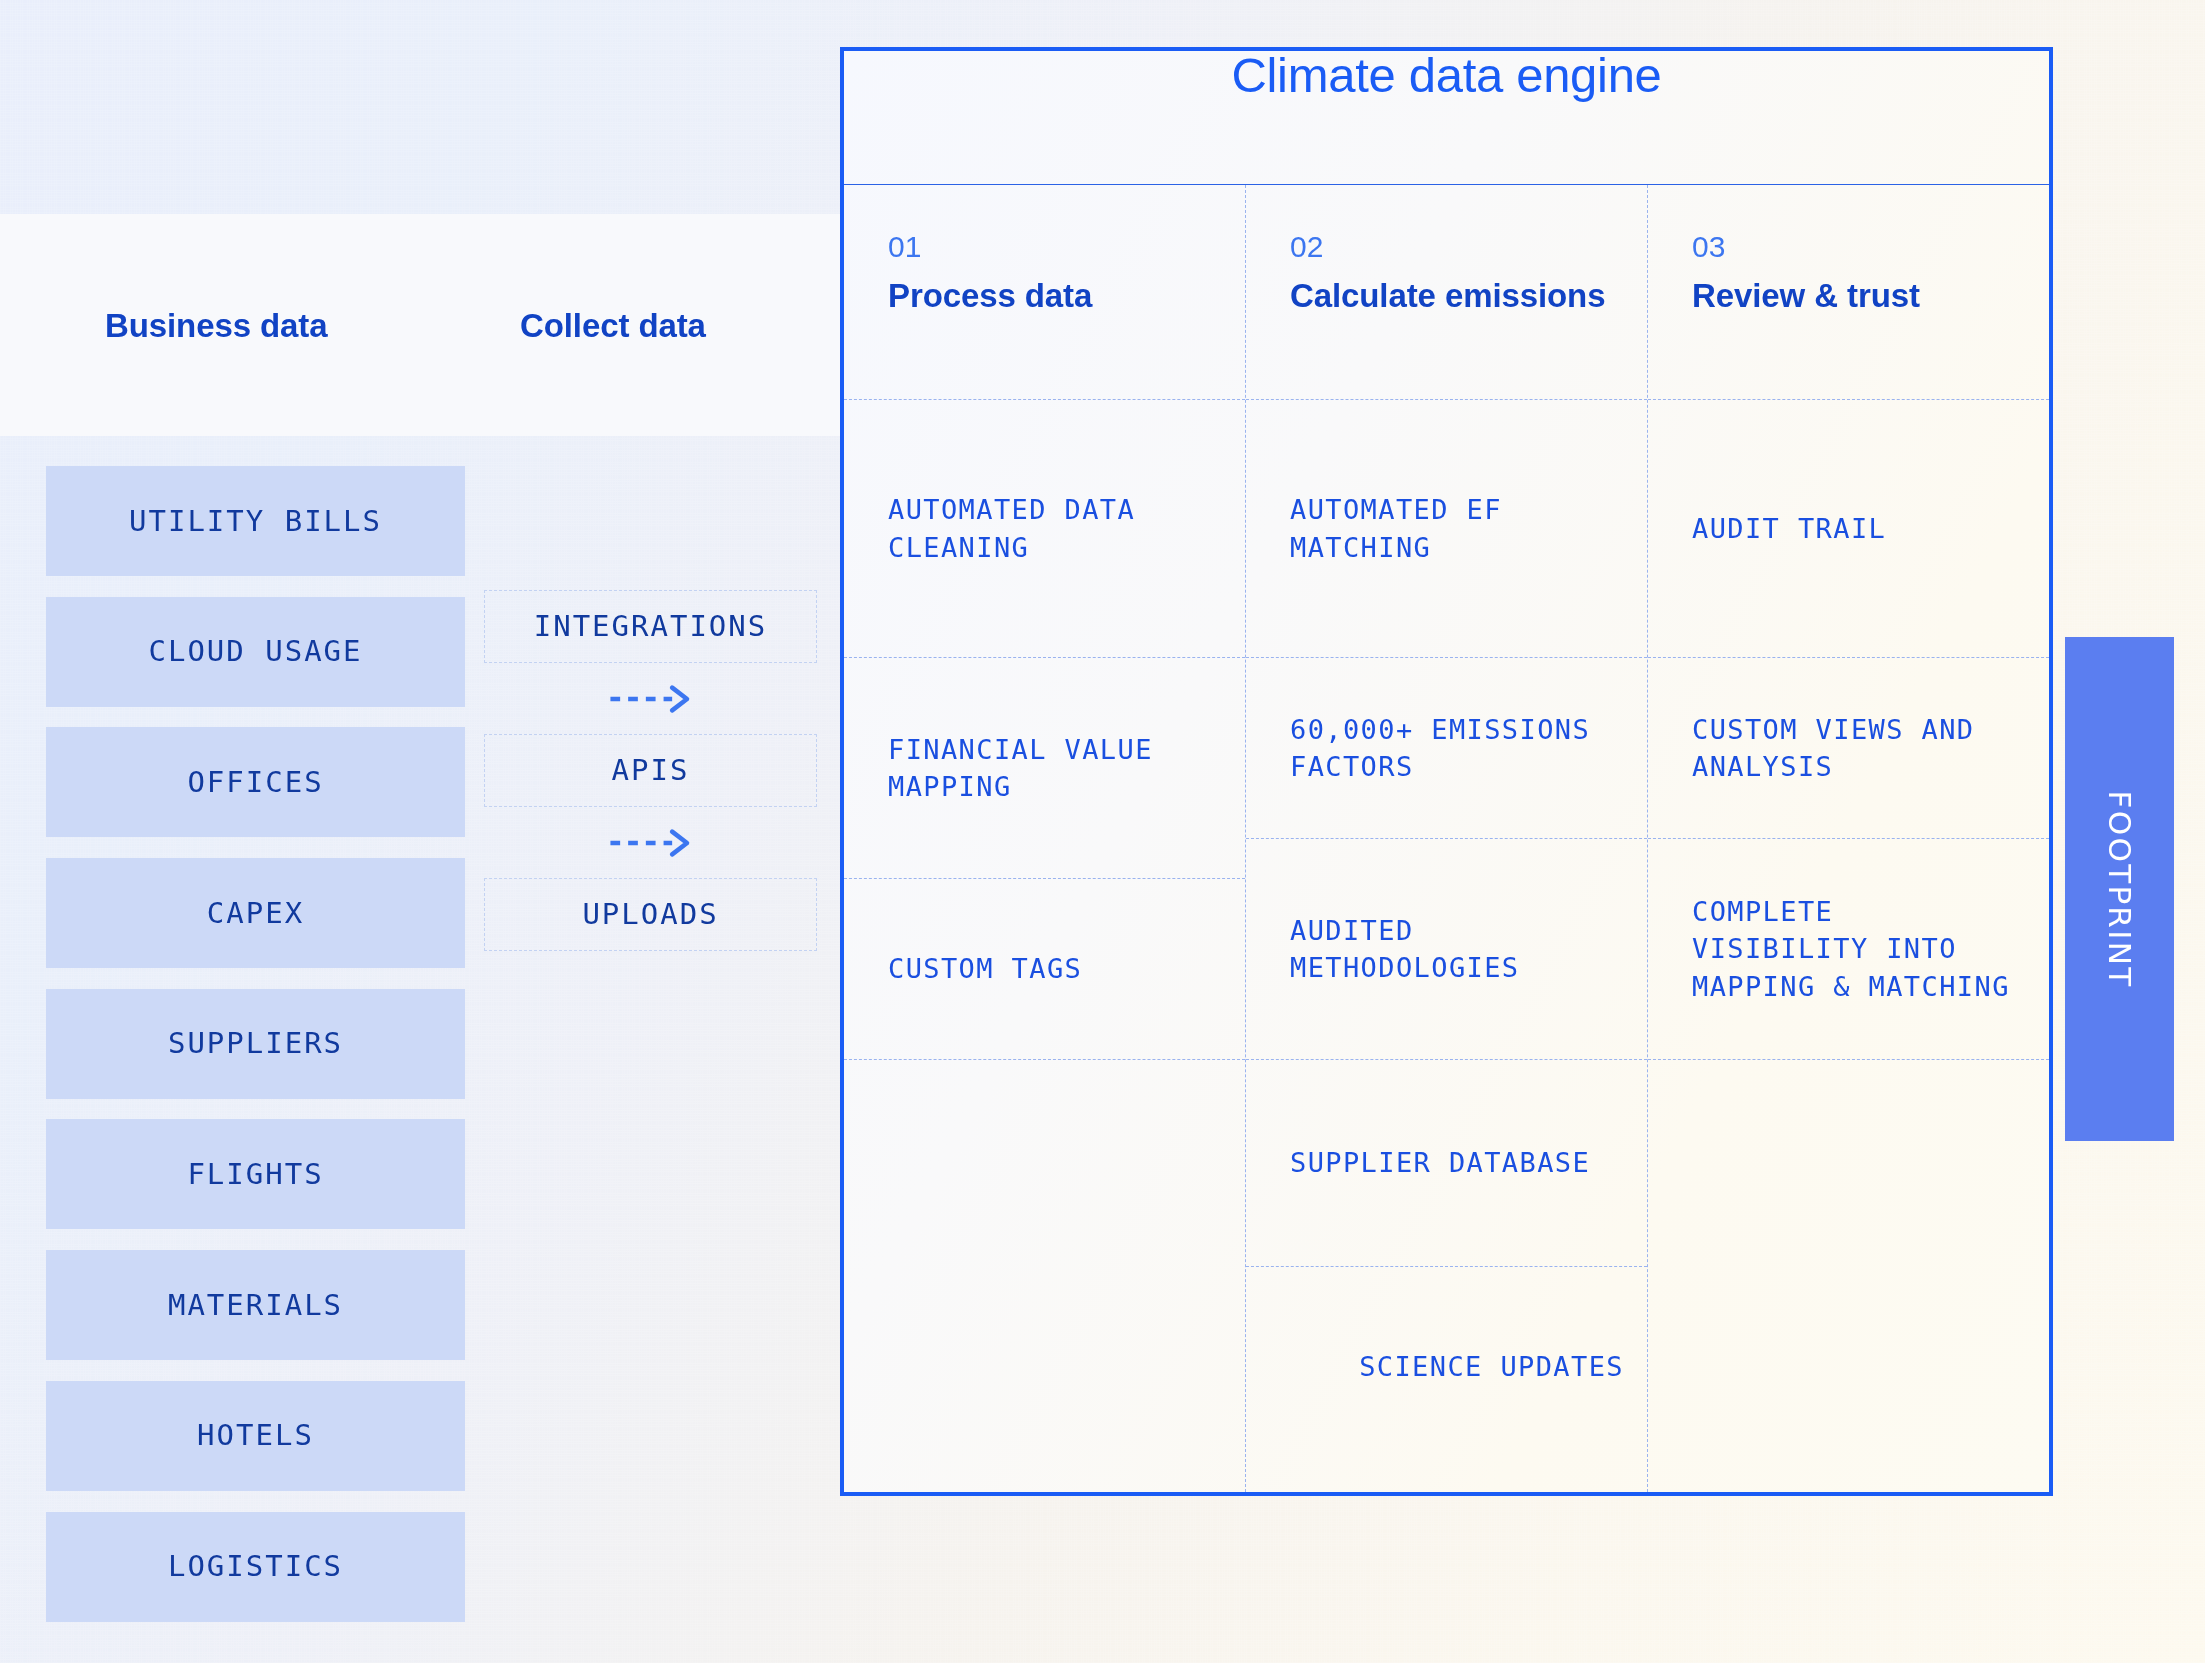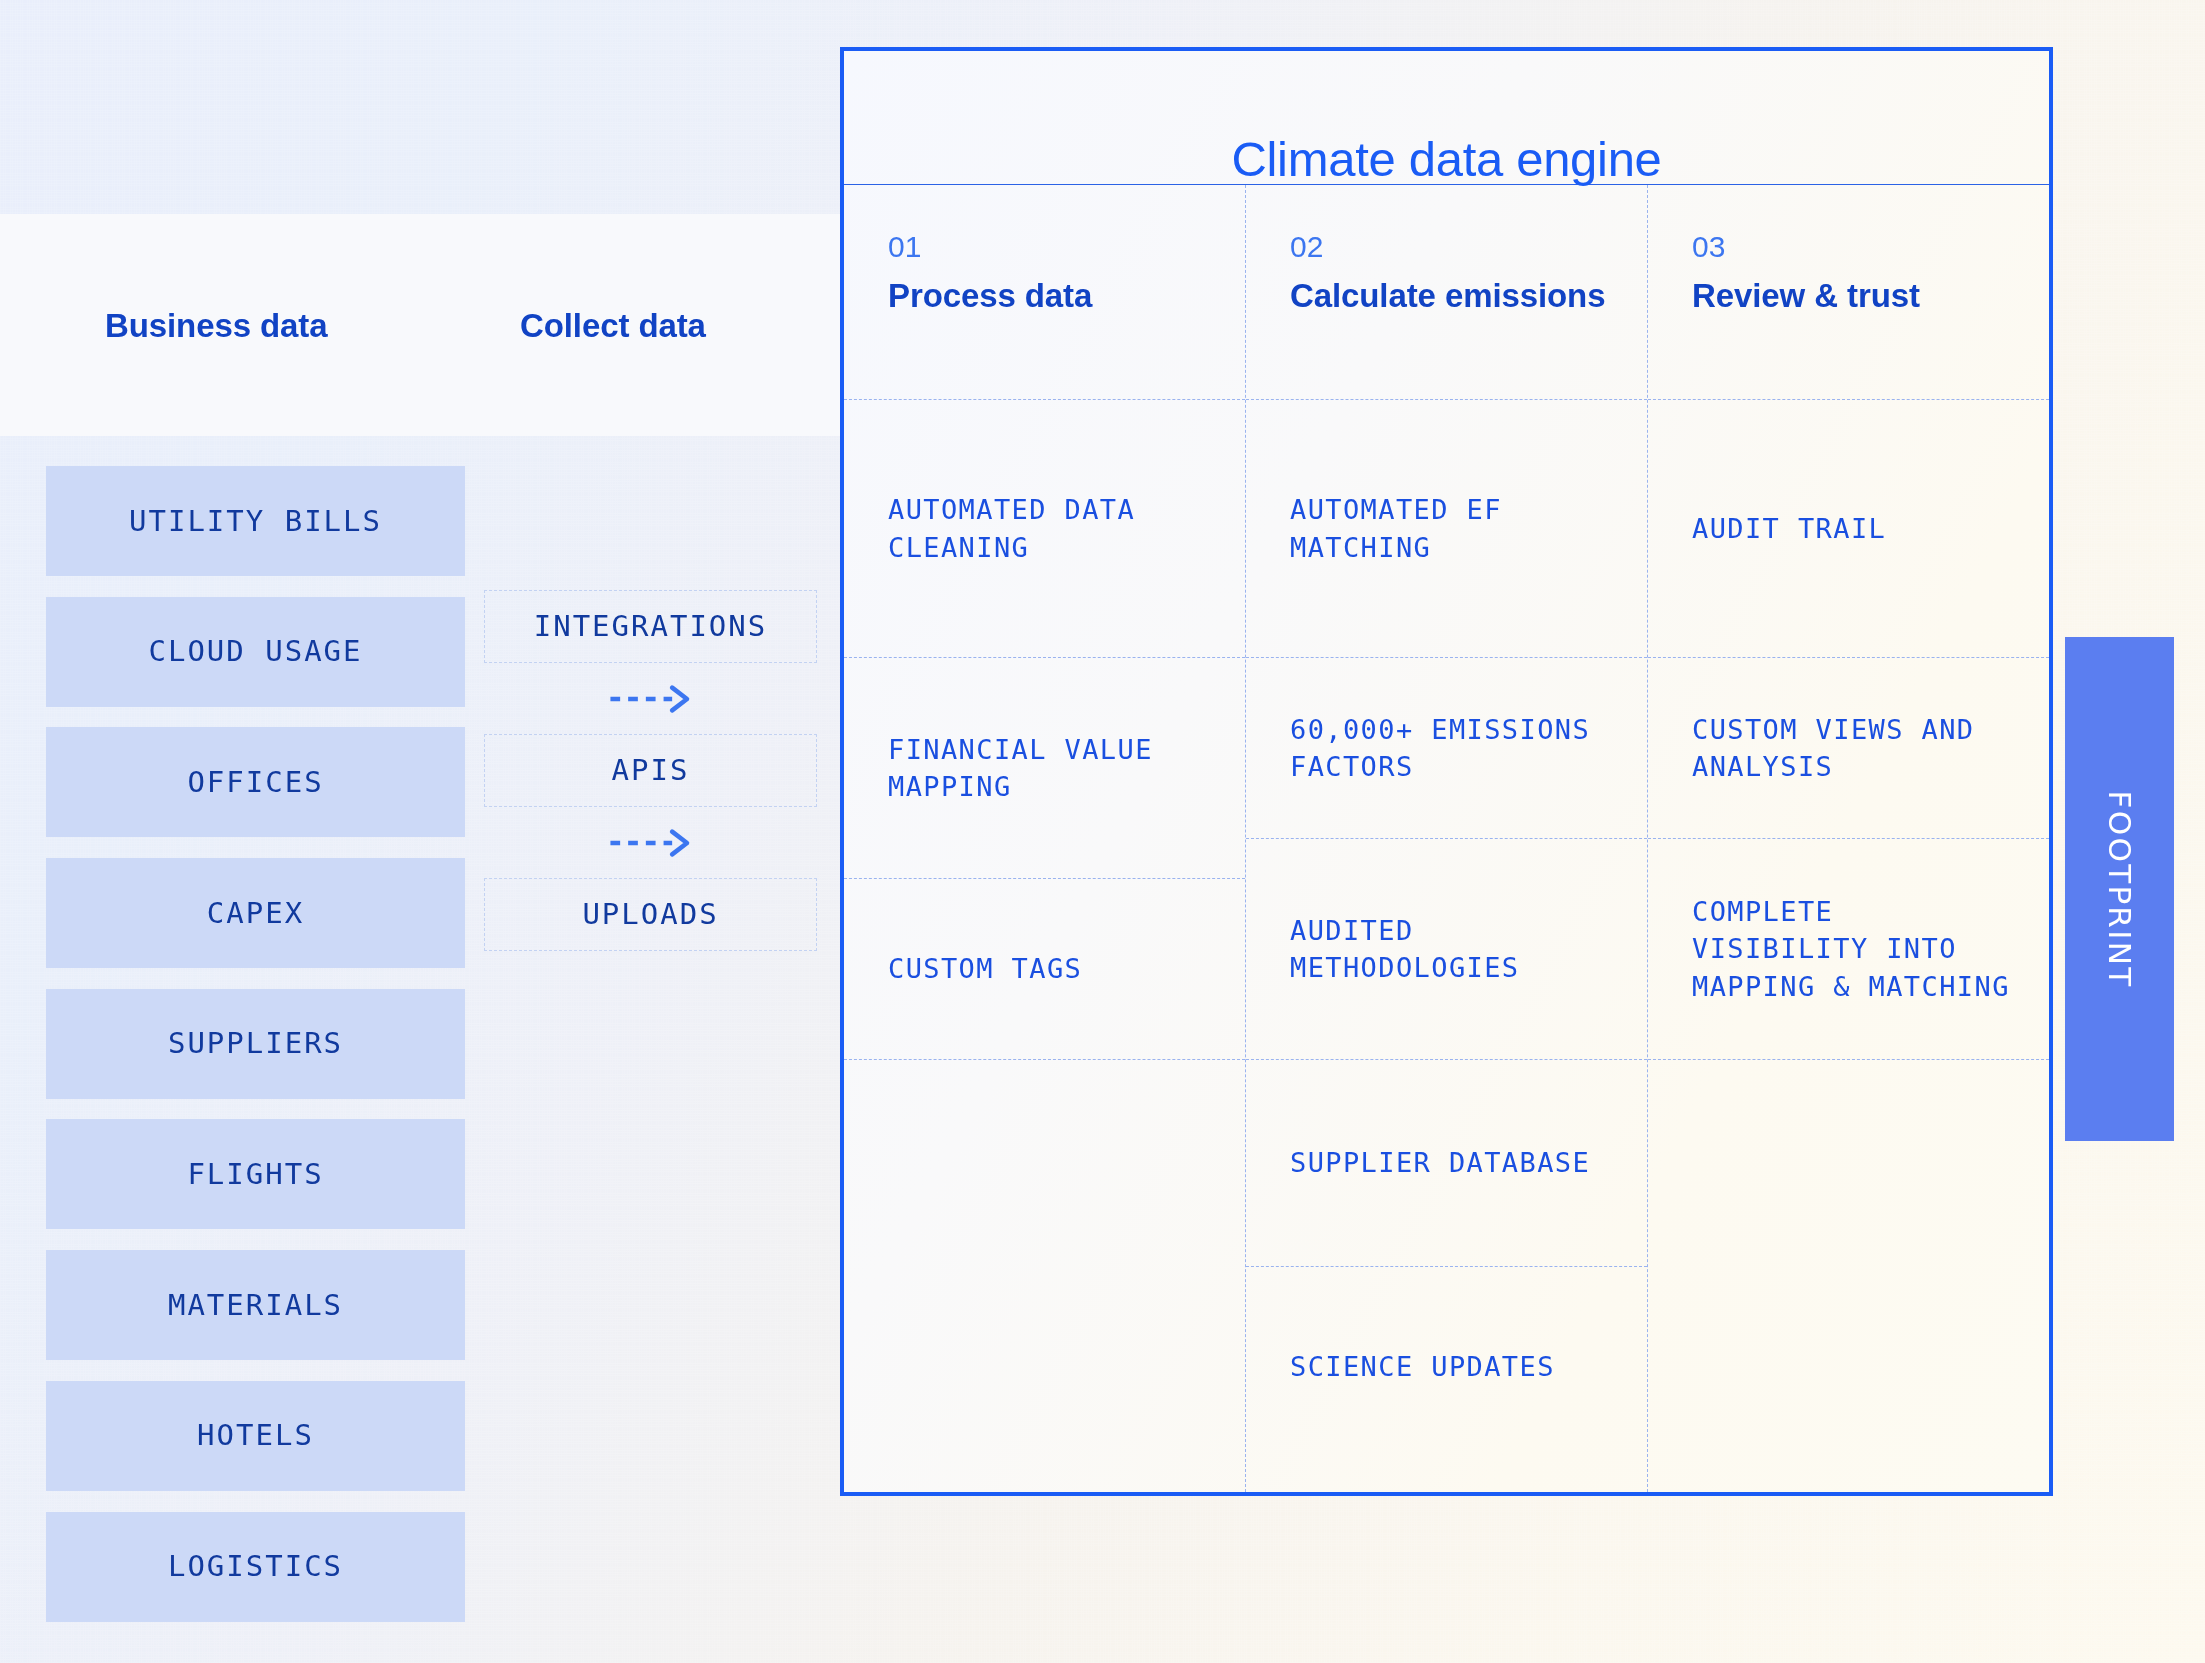--- a/index.html
+++ b/index.html
@@ -122,21 +122,21 @@
     height: 1449px;
     box-sizing: border-box;
     border: 4px solid #1a5cf5;
     background: linear-gradient(118deg, #f6f8fe 0%, #f9f9fa 35%, #fdfaf1 72%, #fdfbf2 100%);
   }
   #engine-title-bar {
     position: relative;
     height: 133px;
     border-bottom: 1.7px solid #2b62e6;
     display: flex;
-    align-items: flex-end;
+    align-items: flex-start;
     justify-content: center;
   }
   #engine-title {
     font-size: 49px;
     font-weight: 400;
     color: #1a5cf5;
     letter-spacing: -0.3px;
     line-height: 1;
   }
 
@@ -312,21 +312,21 @@
             </div>
             <div class="engine-cell" style="height: 181px;">
               <span class="engine-cell-label">60,000+ EMISSIONS FACTORS</span>
             </div>
             <div class="engine-cell" style="height: 221px;">
               <span class="engine-cell-label">AUDITED METHODOLOGIES</span>
             </div>
             <div class="engine-cell" style="height: 207px;">
               <span class="engine-cell-label">SUPPLIER DATABASE</span>
             </div>
-            <div class="engine-cell" style="height: 201px;">
+            <div class="engine-cell" style="height: 201px; justify-content: flex-end;">
               <span class="engine-cell-label">SCIENCE UPDATES</span>
             </div>
           </div>
         </div>
         <div class="engine-col">
           <div class="col-head" style="height: 214px; box-sizing: border-box;">
             <div class="col-num">03</div>
             <div class="col-title">Review &amp; trust</div>
           </div>
           <div class="cells">

